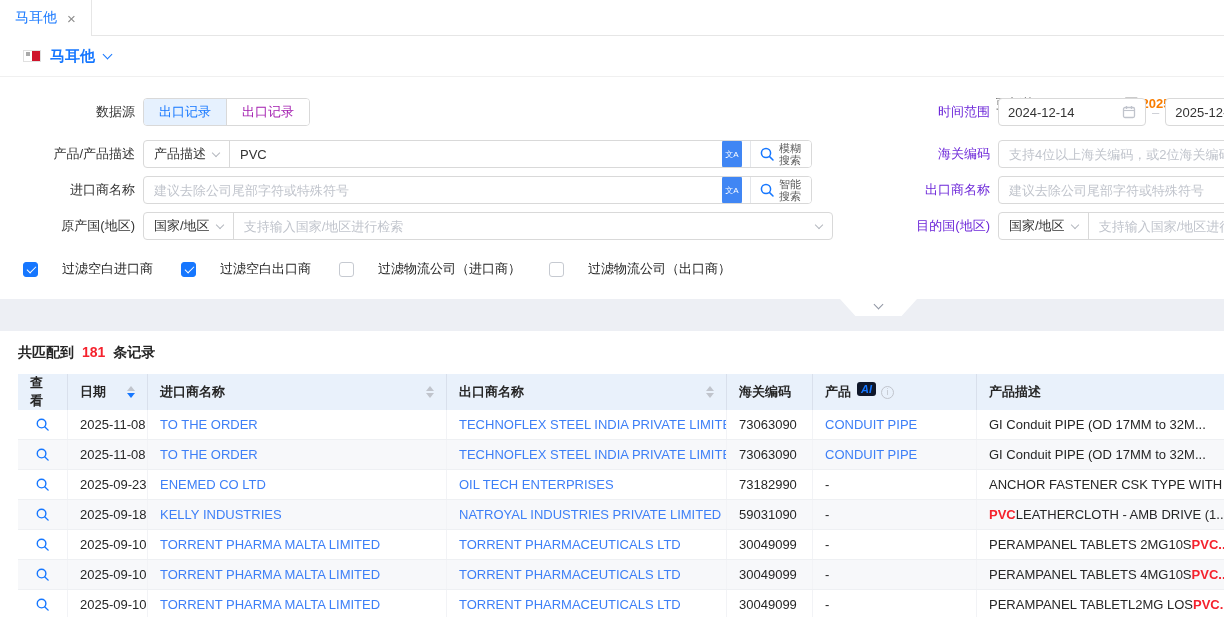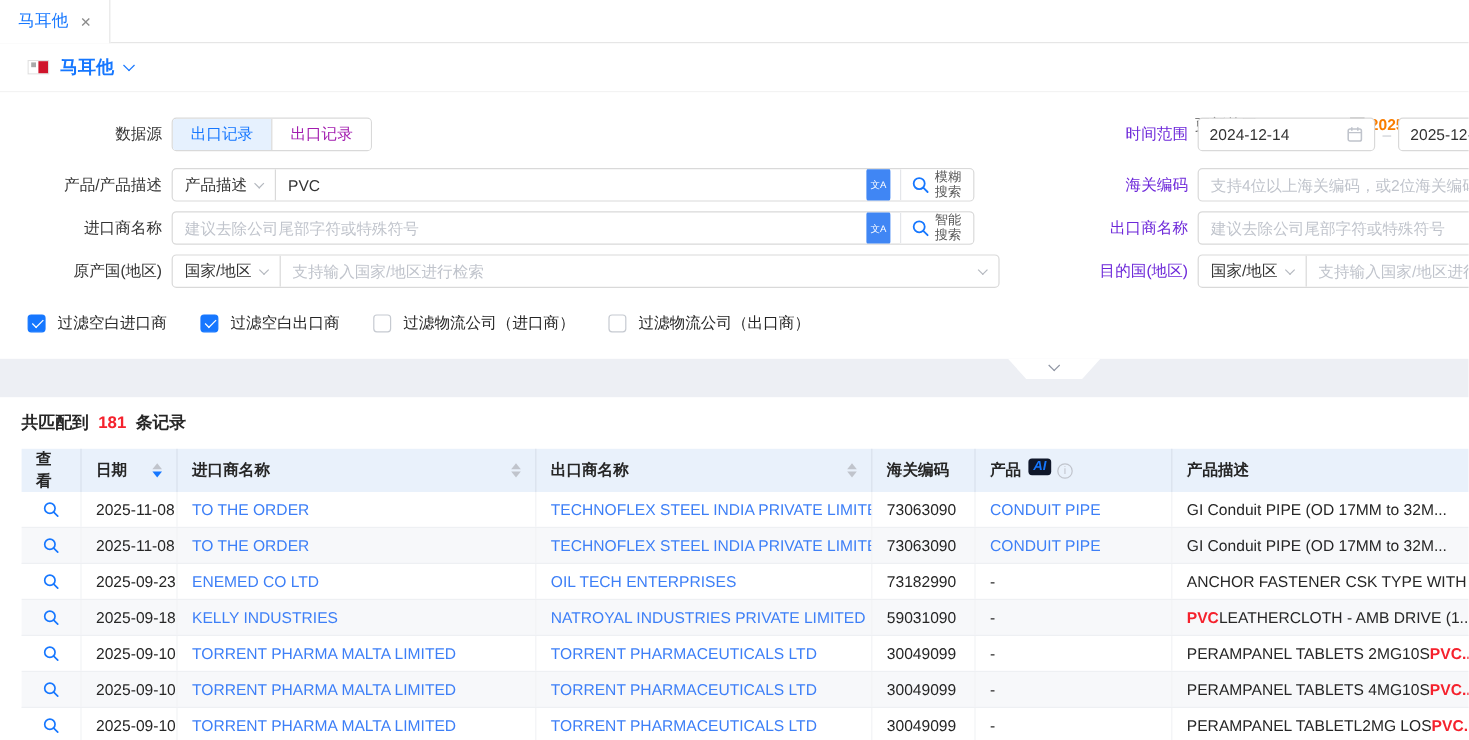--- a/index.html
+++ b/index.html
@@ -49,21 +49,21 @@
   .search-addon { flex:none; display:flex; align-items:center; gap:4px; height:100%; padding:0 8px;
                   border-left:1px solid #e4e6ea; cursor:pointer; background:#fff; }
   .addon-text { width:24px; font-size:11px; line-height:12px; color:#595959; }
   .trail-chev { margin-right:10px; flex:none; }
   .date-input { width:148px; height:28px; border:1px solid #d9d9d9; border-radius:4px; display:flex;
                 align-items:center; padding:0 9px; color:#333; background:#fff; flex:none; }
   .date-input .cal { margin-left:auto; flex:none; }
   .date-sep { color:#c9ccd2; margin:0 6px; flex:none; }
   
   .cbrow { position:absolute; left:23px; display:flex; align-items:center; gap:28px; height:20px; }
-  .cb-item { display:flex; align-items:center; gap:10px; cursor:pointer; }
+  .cb-item { display:flex; align-items:center; gap:24px; cursor:pointer; }
   .cb-box { width:15px; height:15px; border:1px solid #c6cad1; border-radius:3px; background:#fff; position:relative; flex:none; }
   .cb-item.checked .cb-box { background:#1677ff; border-color:#1677ff; }
   .cb-item.checked .cb-box::after { content:''; position:absolute; left:4.5px; top:1.5px; width:4px; height:8px;
       border-right:1.8px solid #fff; border-bottom:1.8px solid #fff; transform:rotate(45deg); }
   
   .collapse-strip { position:relative; height:32px; background:#edeff4; }
   .collapse-tab { position:absolute; left:840px; top:0; width:77px; height:17px; background:#fff;
       clip-path:polygon(0 0,100% 0,80% 100%,20% 100%); display:flex; align-items:flex-start; justify-content:center; cursor:pointer; }
   .collapse-tab .chev { margin-top:2px; border-color:#8f95a3; }
   

